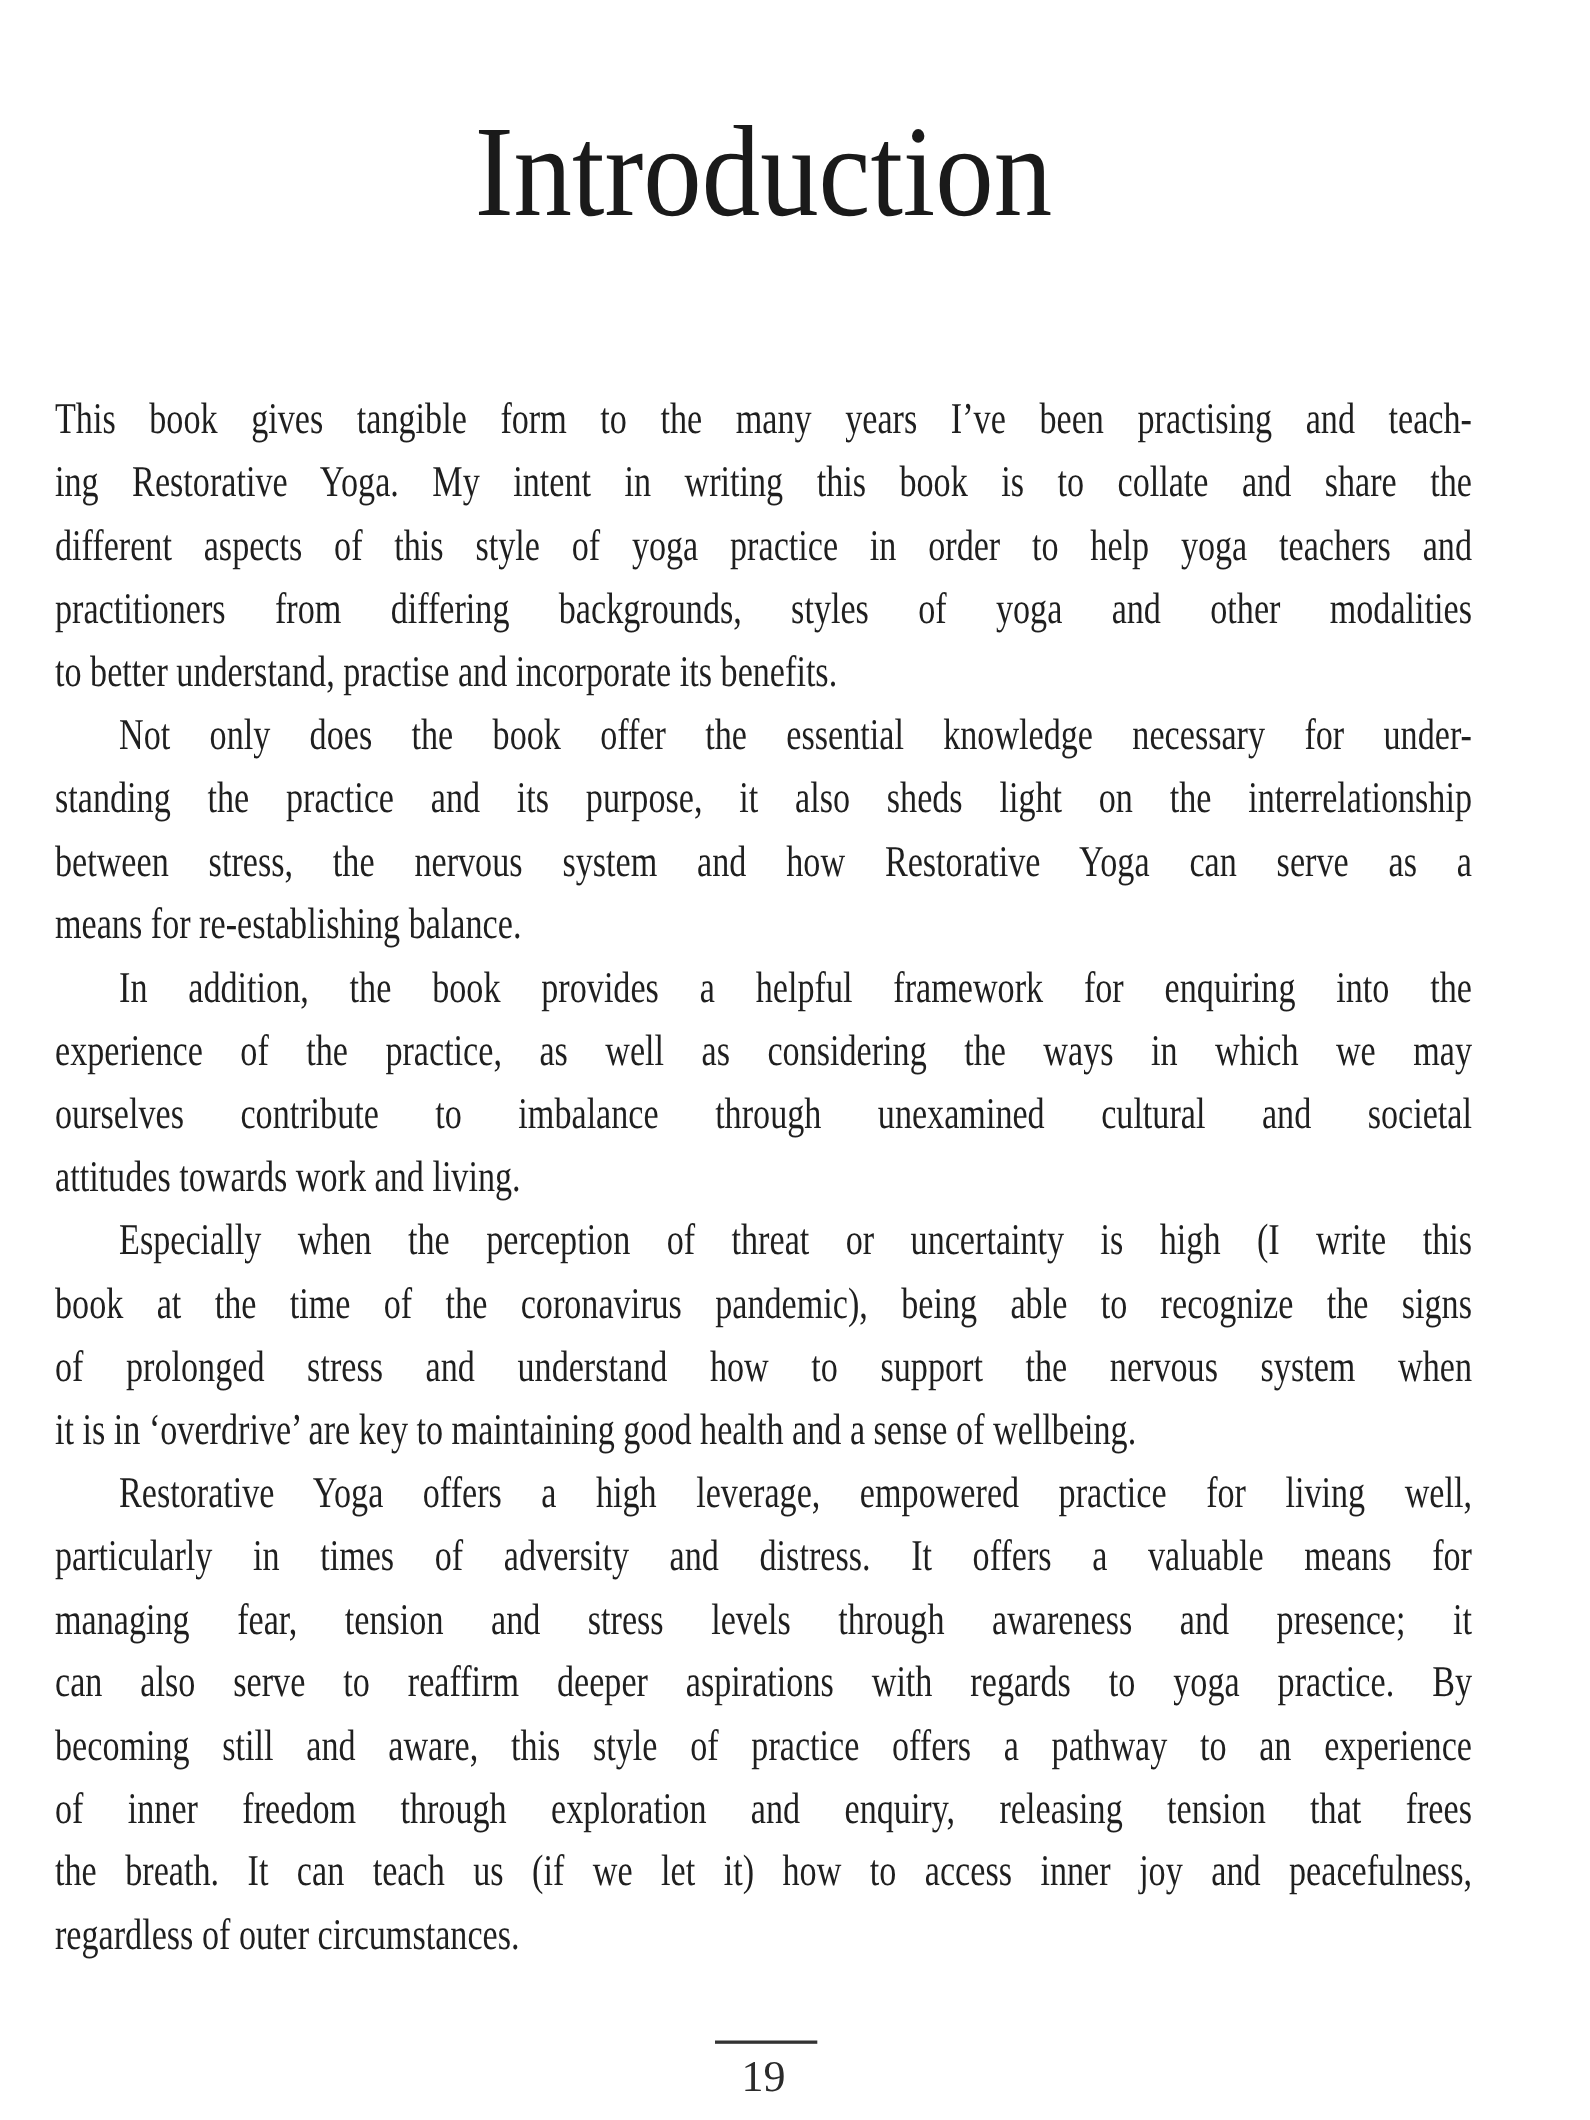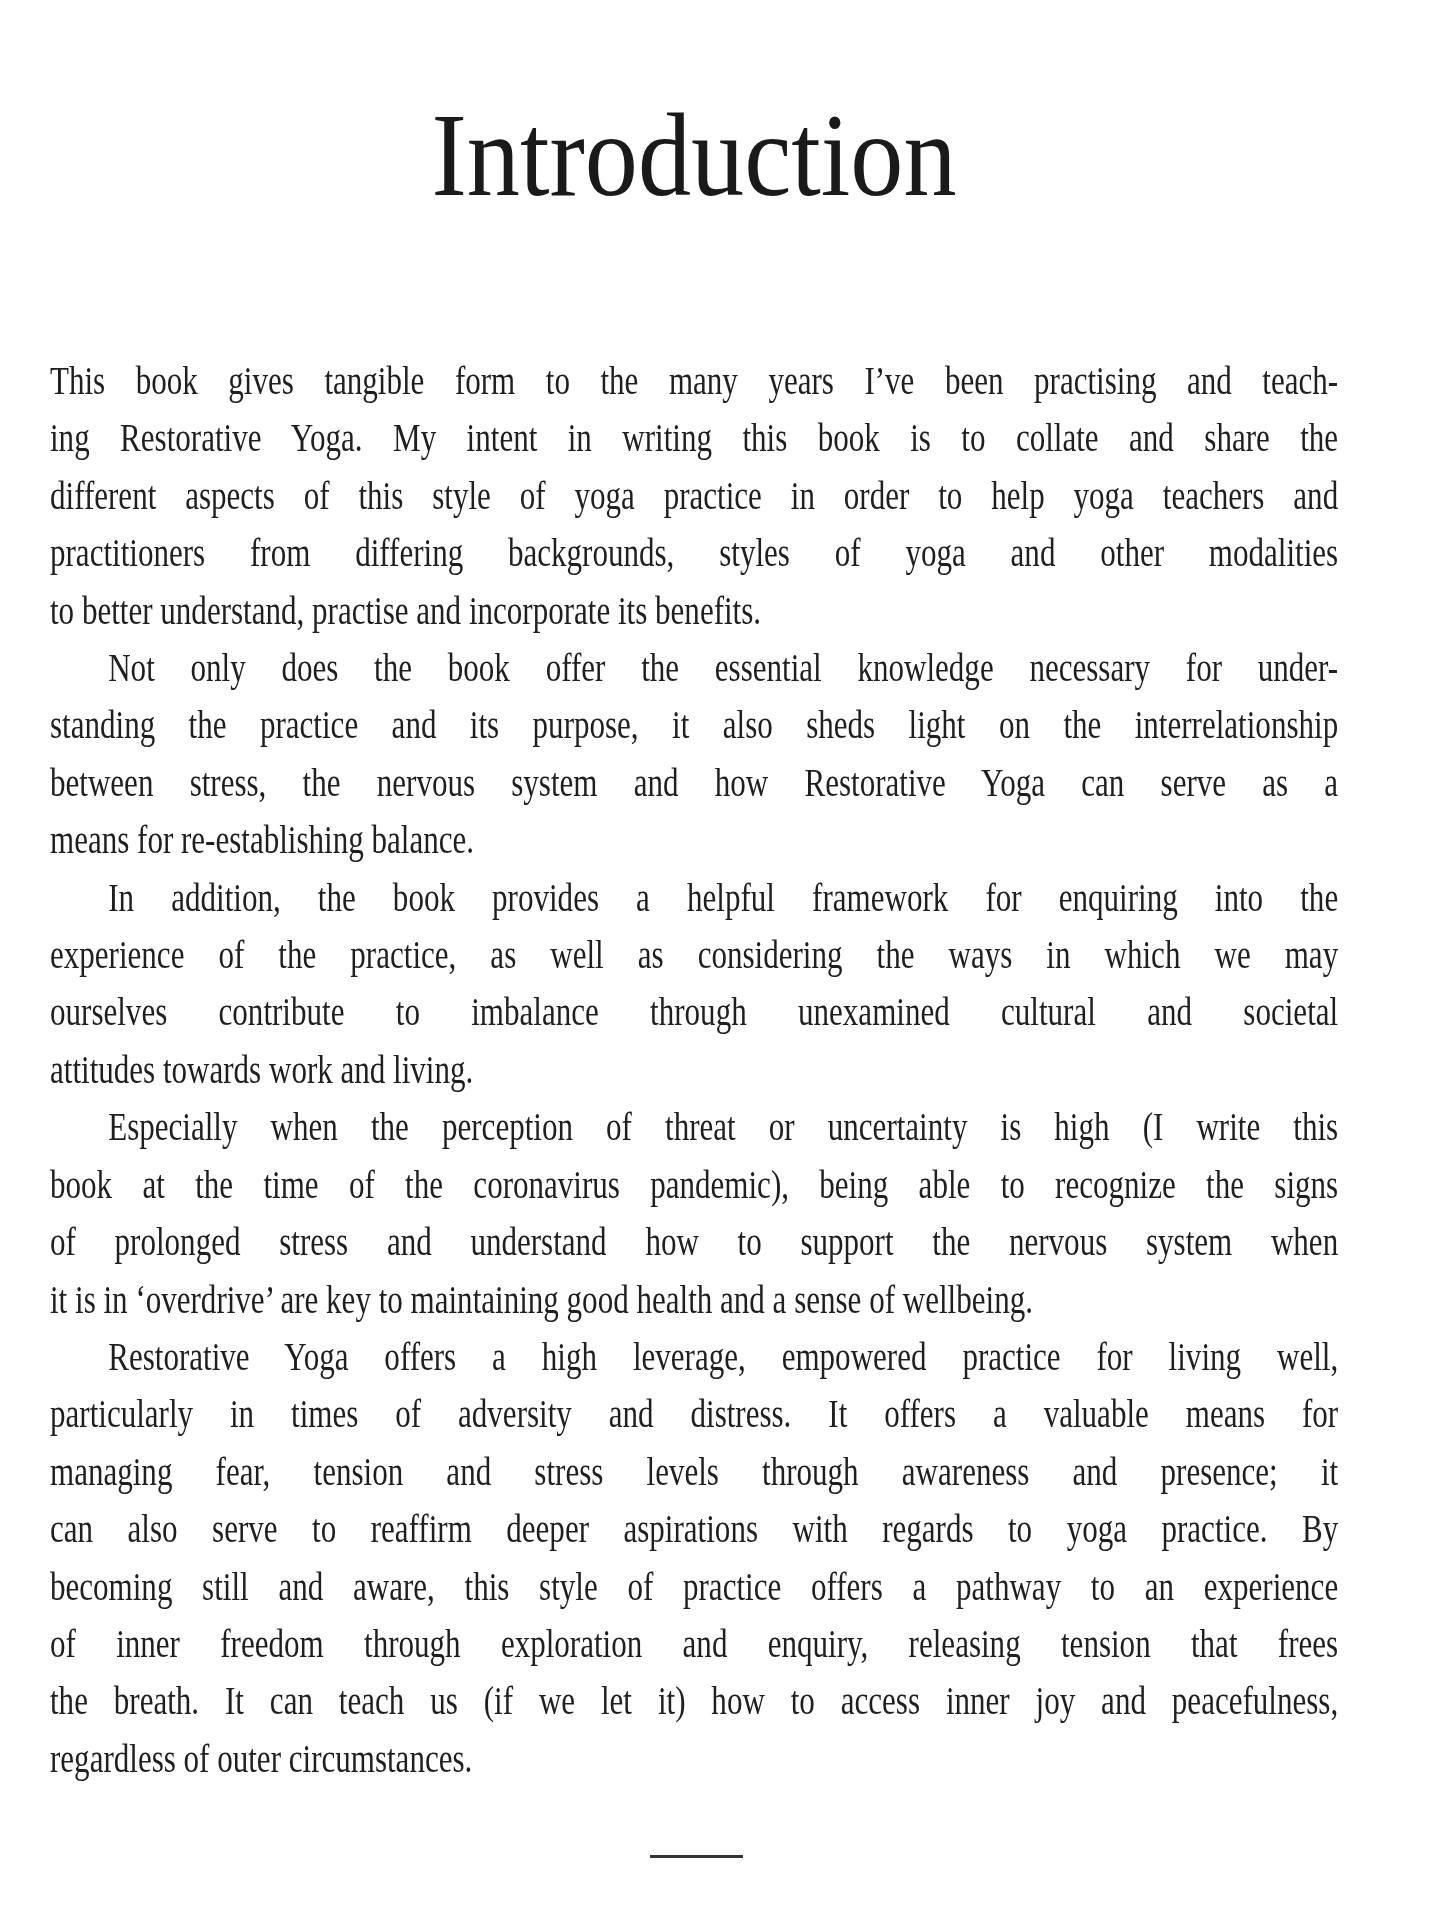--- a/index.html
+++ b/index.html
@@ -113,13 +113,14 @@
         <div class="line">can also serve to reaffirm deeper aspirations with regards to yoga practice. By</div>
         <div class="line">becoming still and aware, this style of practice offers a pathway to an experience</div>
         <div class="line">of inner freedom through exploration and enquiry, releasing tension that frees</div>
         <div class="line">the breath. It can teach us (if we let it) how to access inner joy and peacefulness,</div>
         <div class="line para-end">regardless of outer circumstances.</div>
       </div>
     </div>
 
   <div class="footer-rule"></div>
 
+  <div class="page-number">19</div>
 </div>
 
 </body></html>

